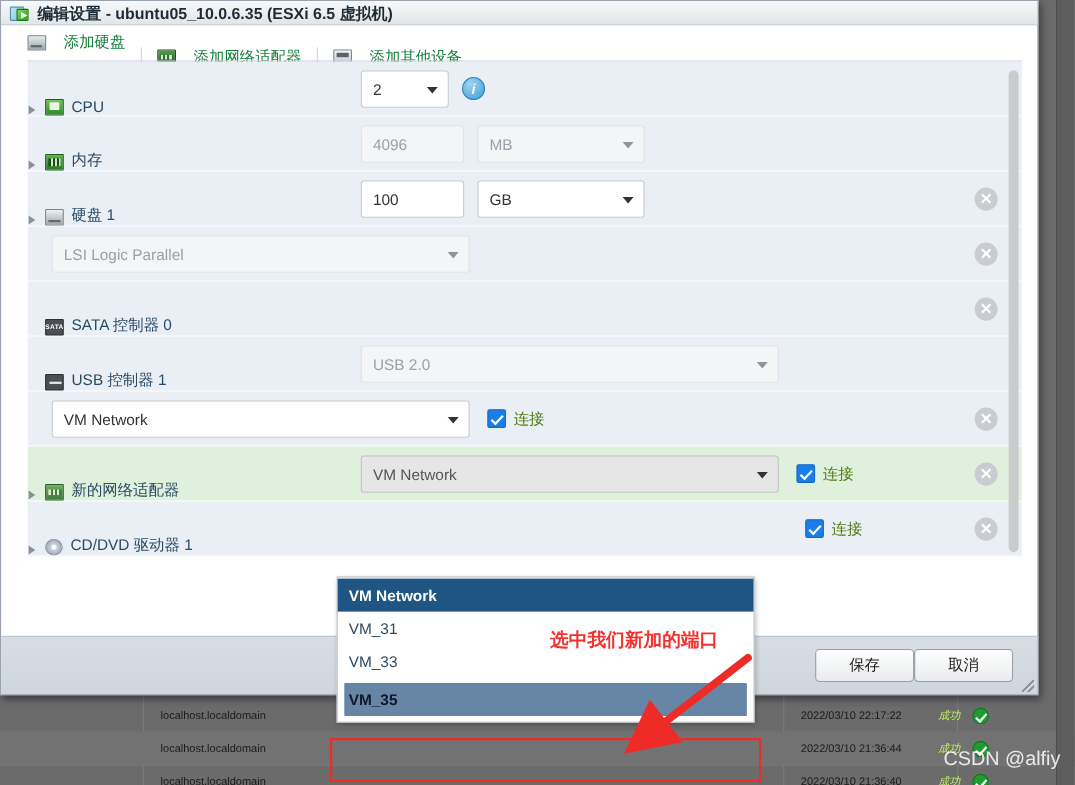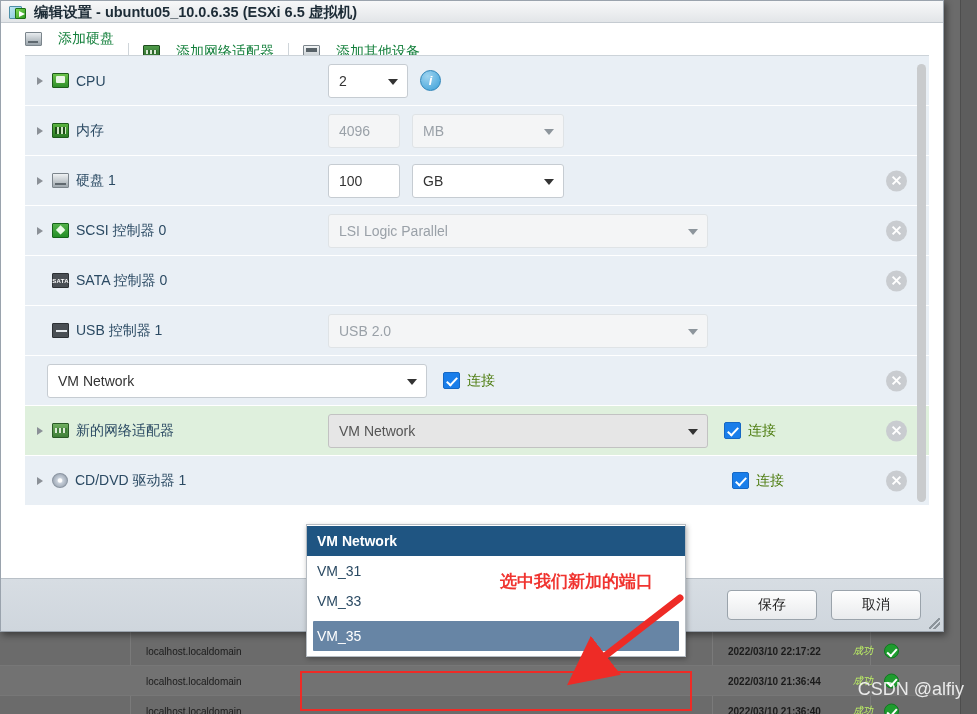--- a/index.html
+++ b/index.html
@@ -20,21 +20,21 @@
   #bg .bg-row {
     position: absolute; left: 0; right: 0; height: 30px;
     border-bottom: 1px solid #777;
   }
   #bg .bg-row.alt { background: #727272; }
   #bg .bg-cell {
     position: absolute; top: 50%; transform: translateY(-50%);
     font-size: 10px; color: #1b1b1b; white-space: nowrap;
   }
   #bg .bg-cell.host { left: 146px; }
-  #bg .bg-cell.time { left: 728px; font-weight: bold; }
+  #bg .bg-cell.time { left: 728px; }
   #bg .bg-cell.state { left: 853px; font-style: italic; color: #bef264; }
   #bg .ok-dot {
     position: absolute; top: 50%; left: 884px; transform: translateY(-50%);
     width: 15px; height: 15px; border-radius: 50%;
     background: #1f9c2f; border: 1px solid #0e7a1e;
   }
   #bg .ok-dot::after {
     content: ""; position: absolute; left: 3.5px; top: 2px;
     width: 4px; height: 8px; border: solid #fff;
     border-width: 0 2px 2px 0; transform: rotate(42deg);
@@ -126,22 +126,21 @@
     margin: 0 14px 0 24px; border-top: 1px solid #ccd3d9;
   }
   .row {
     position: relative; display: flex; align-items: stretch;
     background: #e9eff5;
     border-bottom: 1px solid #fff;
     min-height: 50px;
   }
   .row.highlight { background: #dff0dd; }
   .row .namecell {
-    width: 281px; flex: none; display: flex; align-items: center; gap: 7px;
-    padding-left: 11px;
+    width: 281px; flex: none; display: flex; align-items: flex-end; gap: 7px;
   }
   .arrow {
     width: 9px; height: 10px; flex: none; position: relative; cursor: pointer;
   }
   .arrow.shown::after {
     content: ""; position: absolute; left: 1px; top: 1px;
     border-left: 6px solid #8b9097;
     border-top: 4px solid transparent; border-bottom: 4px solid transparent;
   }
   .dev-ic { width: 17px; height: 15px; flex: none; border-radius: 1px; position: relative; }
@@ -181,21 +180,21 @@
     position: absolute; right: 9px; top: 50%; margin-top: -2px;
     border-left: 5px solid transparent; border-right: 5px solid transparent;
     border-top: 6px solid #333;
   }
   .sel.disabled, .txt.disabled { background: #f4f5f6; color: #9aa1a8; border-color: #dfe3e6; }
   .sel.disabled .caret { border-top-color: #8d959c; }
   .sel.open { background: #e6e6e6; color: #555; border-color: #c2c2c2; }
 
   .w-cpu   { width: 80px; }
   .w-unit  { width: 152px; }
-  .w-num   { width: 72px; text-align: right; }
+  .w-num   { width: 94px; text-align: right; }
   .w-wide  { width: 380px; }
 
   .info-i {
     width: 21px; height: 21px; border-radius: 50%;
     background: radial-gradient(circle at 35% 28%, #9fd4f0, #3a9fd8);
     border: 1px solid #2d84b8; color: #fff; font-weight: bold; font-style: italic;
     font-size: 13px; display: flex; align-items: center; justify-content: center;
     cursor: pointer; flex: none;
   }
 
@@ -231,21 +230,21 @@
     position: absolute; top: 4px; left: 0; width: 9px; height: 438px;
     background: #c9cbcd; border-radius: 5px; cursor: pointer;
   }
 
   
   .footer {
     flex: none; height: 53px;
     background: linear-gradient(to bottom,#d7dde3,#cfd6dd);
     border-top: 1px solid #b9c0c7;
     display: flex; align-items: center; justify-content: flex-end;
-    padding-right: 22px; gap: 14px; position: relative;
+    padding-right: 22px; position: relative;
   }
   .btn {
     width: 90px; height: 30px; border-radius: 4px;
     border: 1px solid #9aa3ab;
     background: linear-gradient(to bottom,#fefefe,#e9ebed);
     font-size: 14px; color: #222; cursor: pointer;
     display: flex; align-items: center; justify-content: center;
   }
   .resize-grip {
     position: absolute; right: 3px; bottom: 2px; width: 11px; height: 11px;
@@ -260,22 +259,22 @@
     width: 380px; background: #fff;
     border: 1px solid #b6bcc2; box-shadow: 1px 2px 5px rgba(0,0,0,.3);
     z-index: 40; padding: 1px 0 0 0;
   }
   .opt {
     height: 30px; display: flex; align-items: center; padding-left: 10px;
     font-size: 14px; color: #2b4a63; cursor: pointer;
   }
   .opt.selected { background: #1f5582; color: #fff; font-weight: bold; }
   .opt.hover {
-    background: #6785a5; color: #ffffff;
-    margin: 0 6px; padding-left: 4px; border-radius: 1px;
+    background: #6785a5; color: #0f172a;
+    margin: 0 6px; padding-left: 4px; border-radius: 1px; font-weight: bold;
   }
   .opt-row-marked { padding: 5px 0; }
 
   
   #anno {
     position: absolute; left: 500px; top: 570px; z-index: 60;
     font-size: 17px; color: #f0332f; font-weight: bold; white-space: nowrap;
   }
   #arrow-svg { position: absolute; left: 480px; top: 588px; z-index: 60; }
   #redbox {
@@ -388,25 +387,20 @@
         </div>
         <div class="sel w-unit">
           <span>GB</span>
           <span class="caret"></span>
         </div>
         <span class="remove-btn"></span>
       </div>
     </div>
 
     <div class="row">
-      <div class="namecell">
-        <span class="arrow shown"></span>
-        <span class="dev-ic dev-scsi"></span>
-        <span class="dev-label">SCSI 控制器 0</span>
-      </div>
       <div class="valuecell">
         <div class="sel w-wide disabled">
           <span>LSI Logic Parallel</span>
           <span class="caret"></span>
         </div>
         <span class="remove-btn"></span>
       </div>
     </div>
 
     <div class="row">

